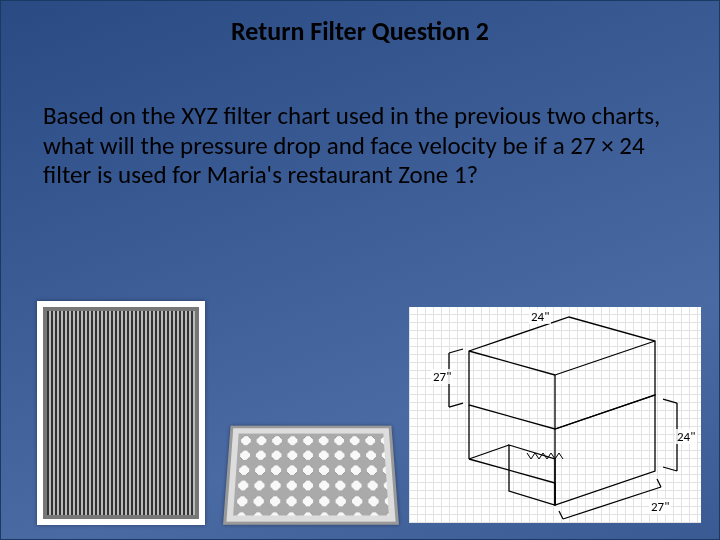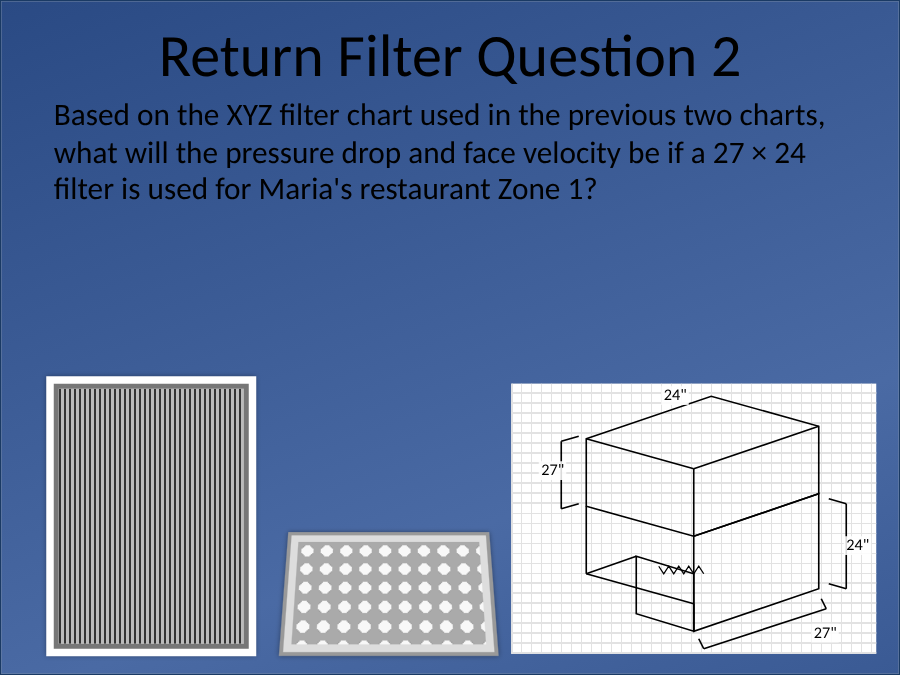--- a/index.html
+++ b/index.html
@@ -7,27 +7,27 @@
   .slide {
     width: 720px; height: 540px;
     background: linear-gradient(160deg, #2a4a84 0%, #3a5a94 35%, #4a6aa4 70%, #3a5a94 100%);
     position: relative;
     border: 1px solid #1a3a64;
   }
   .title {
     position: absolute;
     top: 14px; left: 0; right: 0;
     text-align: center;
-    font-size: 48px;
+    font-size: 26px;
     color: #000;
-    font-weight: 400;
+    font-weight: 700;
   }
   .body-text {
     position: absolute;
-    top: 76px; left: 42px; right: 46px;
+    top: 100px; left: 42px; right: 46px;
     font-size: 25px;
     line-height: 1.18;
     color: #000;
   }
   .img-area {
     position: absolute;
     top: 300px; left: 32px; right: 20px; bottom: 14px;
   }
   .filter-photo-1 {
     position: absolute;

